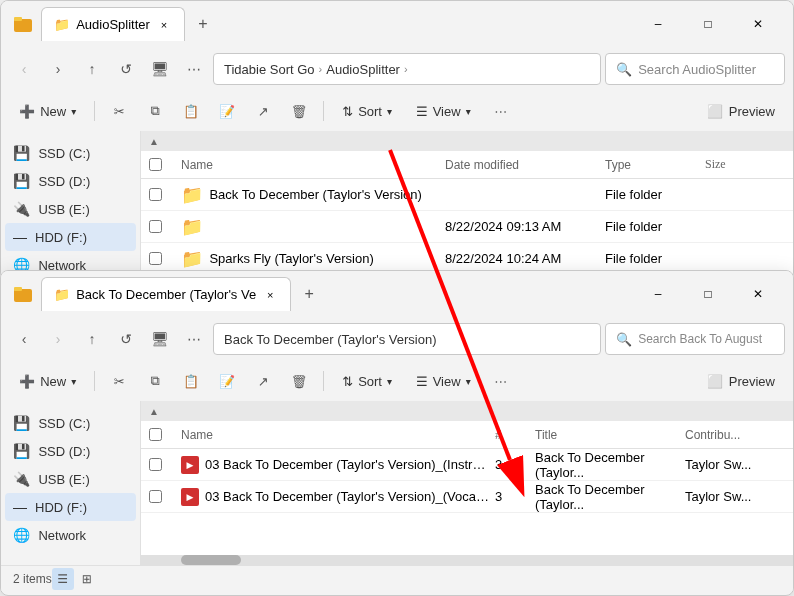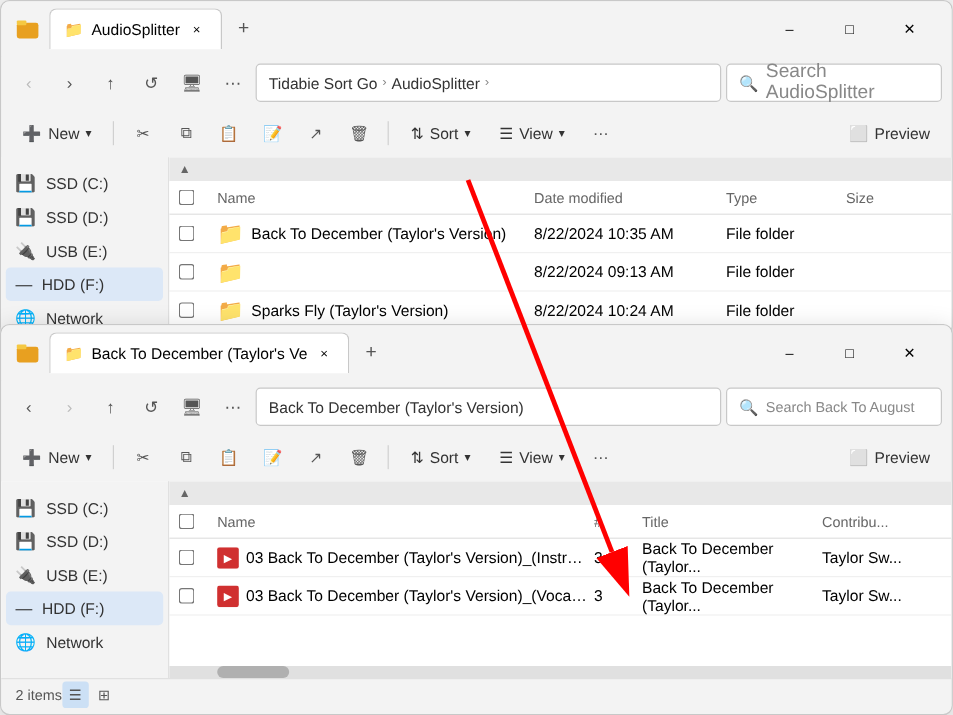--- a/index.html
+++ b/index.html
@@ -230,21 +230,21 @@
       background: white;
       font-size: 12px;
       color: #666;
       padding: 0 8px;
     }
 
     .col-check { width: 28px; display: flex; align-items: center; }
     .col-name { flex: 1; padding: 0 4px; }
     .col-date { width: 160px; }
     .col-type { width: 100px; }
-    .col-size { width: 80px; }
+    .col-size { width: 80px; font-family: Liberation Serif, serif; }
     .col-num { width: 40px; }
     .col-title { width: 150px; }
     .col-contrib { width: 100px; }
 
     .file-row {
       display: flex;
       align-items: center;
       height: 32px;
       padding: 0 8px;
       border-bottom: 1px solid #f0f0f0;
@@ -335,21 +335,21 @@
     <div class="nav-btn">🖥</div>
     <div class="nav-btn">⋯</div>
     <div class="breadcrumb">
       <span>Tidabie Sort Go</span>
       <span class="breadcrumb-sep">›</span>
       <span>AudioSplitter</span>
       <span class="breadcrumb-sep">›</span>
     </div>
     <div class="search-box">
       <span>🔍</span>
-      <span style="color:#888;font-size:16px;">Search AudioSplitter</span>
+      <span style="color:#888;font-size:13px;">Search AudioSplitter</span>
     </div>
   </div>
 
   <div class="toolbar">
     <div class="toolbar-btn">
       <span>➕</span>
       <span>New</span>
       <span style="font-size:10px;">▾</span>
     </div>
     <div class="toolbar-sep"></div>
@@ -416,21 +416,20 @@
         <div class="col-size">Size</div>
       </div>
       <div class="file-row">
         <div class="col-check">
             <input type="checkbox" style="">
           </div>
         <div class="col-name" style="display:flex;align-items:center;">
           <span class="folder-icon">📁</span>
           <span>Back To December (Taylor's Version)</span>
         </div>
-        <div class="col-date">8/22/2024 10:35 AM</div>
         <div class="col-type">File folder</div>
         <div class="col-size"></div>
       </div>
       <div class="file-row">
         <div class="col-check">
             <input type="checkbox" style="">
           </div>
         <div class="col-name" style="display:flex;align-items:center;">
           <span class="folder-icon">📁</span>
         </div>

